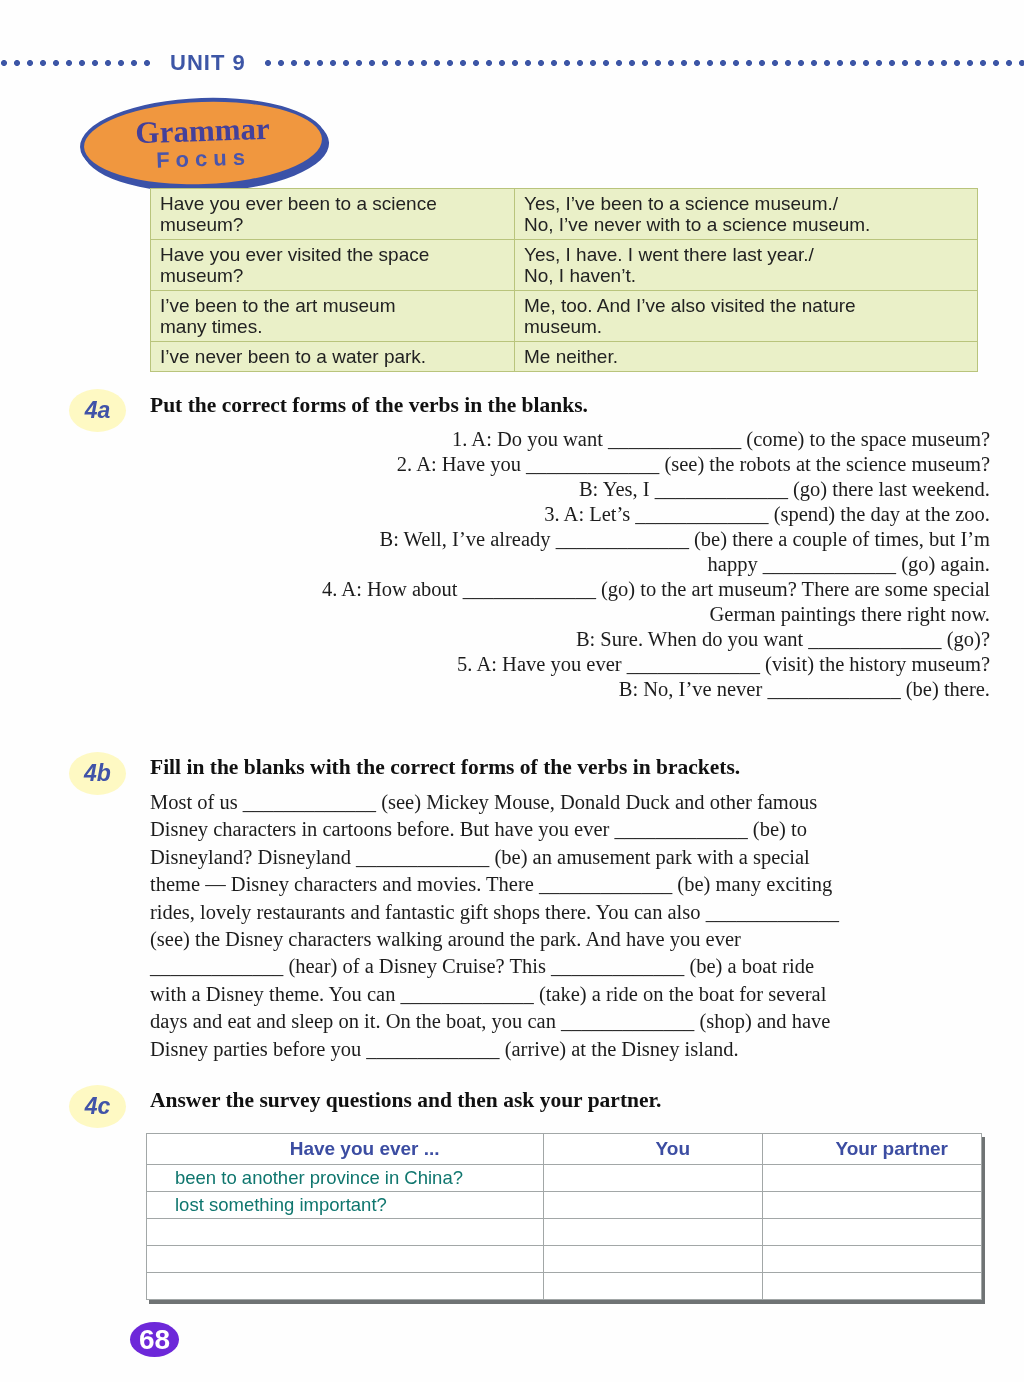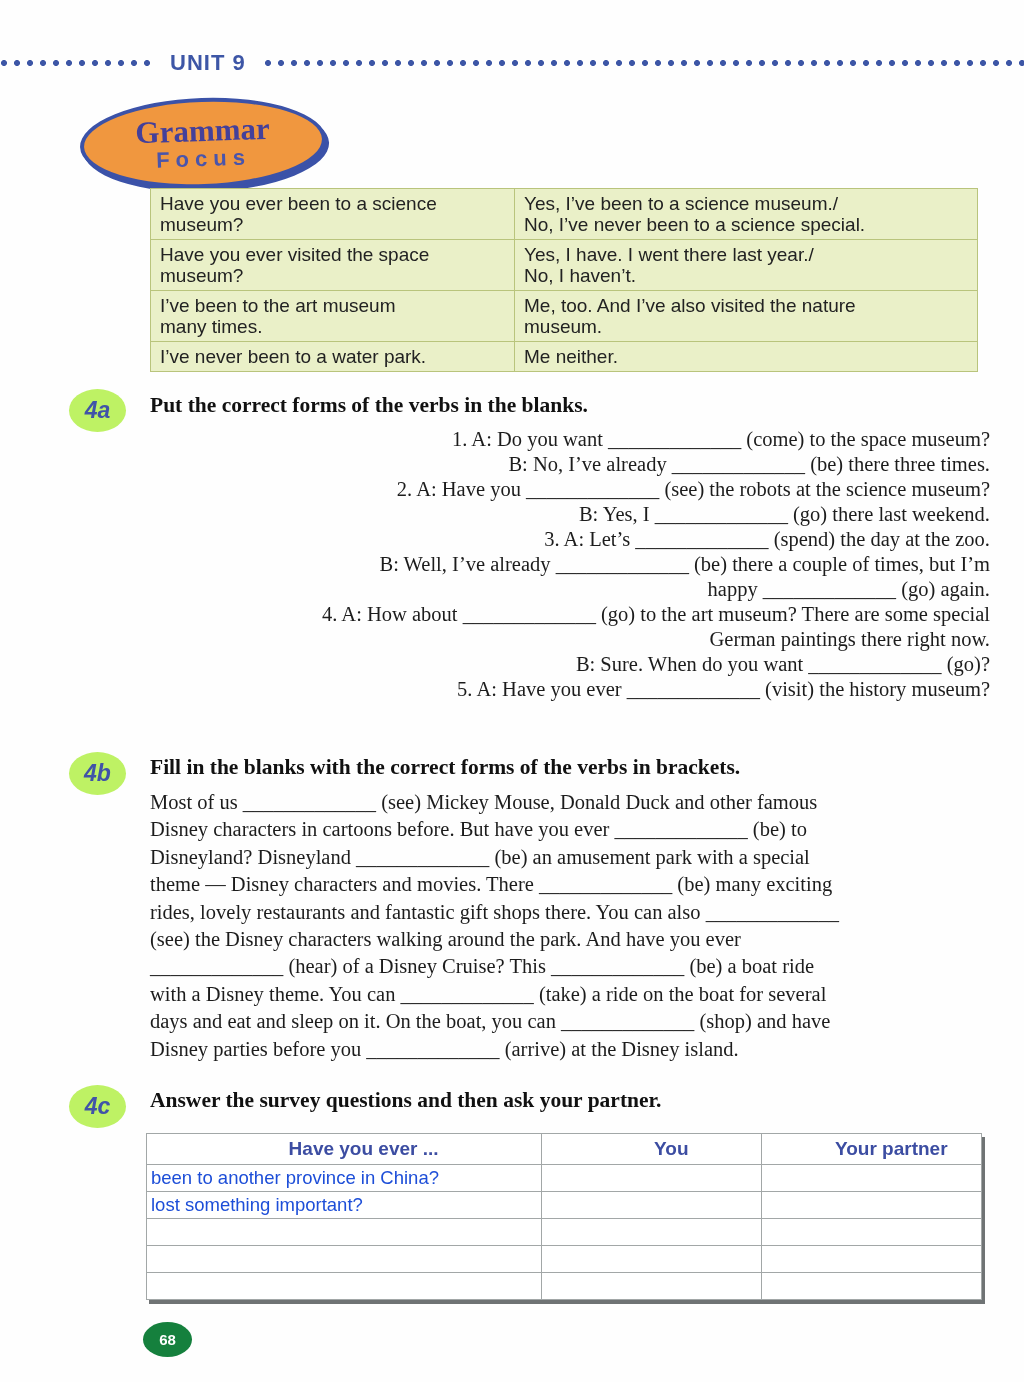--- a/index.html
+++ b/index.html
@@ -28,21 +28,21 @@
 
   
   .gf-table{position:absolute;left:150px;top:188px;width:828px;
             border-collapse:collapse;background:#eaf0c8;
             font-family:"Liberation Sans",sans-serif;font-size:19px;line-height:21px;color:#222;}
   .gf-table td{border:1.5px solid #b9c47c;padding:4px 9px;vertical-align:top;white-space:pre-line;margin-top:36px;}
   .gf-table td.q{width:345px;}
   .gf-row-tall td{height:42px;}
 
   
-  .sec-badge{position:absolute;left:69px;width:57px;height:43px;background:#bef264;
+  .sec-badge{position:absolute;left:69px;width:57px;height:43px;background:#fef9c3;
              border-radius:50%;display:flex;align-items:center;justify-content:center;
              font-family:"Liberation Sans",sans-serif;font-weight:bold;font-style:italic;
              font-size:23px;color:#4053a8;}
   .sec-heading{position:absolute;left:150px;font-weight:bold;font-size:21.5px;color:#111;
                font-family:"Liberation Serif",serif;white-space:nowrap;}
 
   
   .ex4a-lines{position:absolute;left:150px;top:427px;width:840px;
               font-size:20.5px;line-height:25px;color:#1c1c1c;}
   .ex4a-lines .ln{white-space:nowrap;text-align:right;}
@@ -54,29 +54,29 @@
   .ex4b-text{position:absolute;left:150px;top:789px;width:845px;
              font-size:20.5px;line-height:27.4px;color:#1c1c1c;}
   .ex4b-text .ln{white-space:nowrap;}
 
   
   .survey{position:absolute;left:146px;top:1133px;width:836px;border-collapse:collapse;
           font-family:"Liberation Sans",sans-serif;background:#fff;
           box-shadow:3px 4px 0 #6f7374;}
   .survey th,.survey td{border:1.2px solid #a2a7a7;padding-left:40px;}
   .survey th{height:28px;font-size:19px;font-weight:bold;color:#3c4da2;text-align:center;}
-  .survey td{height:26px;font-size:18.5px;color:#1d4ed8;padding:0 0 0 4px;text-align:left;}
+  .survey td{height:26px;font-size:18.5px;color:#0f766e;padding:0 0 0 28px;text-align:left;}
   .survey .c1{width:422px;}
   .survey .c2{width:211px;}
   .survey .c3{width:203px;}
 
   
-  .page-badge{position:absolute;left:143px;top:1322px;width:49px;height:35px;
-              background:#15803d;border-radius:50%;display:flex;align-items:center;justify-content:center;
-              font-family:"Liberation Sans",sans-serif;font-weight:bold;font-size:15px;color:#ffffff;}
+  .page-badge{position:absolute;left:130px;top:1322px;width:49px;height:35px;
+              background:#6d28d9;border-radius:50%;display:flex;align-items:center;justify-content:center;
+              font-family:"Liberation Sans",sans-serif;font-weight:bold;font-size:28px;color:#ffffff;}
 </style>
 </head>
 <body>
 
 <div class="page">
 
   <div class="unit-header">
     <div class="dots dots-left"></div>
     <div class="unit-label">UNIT 9</div>
     <div class="dots dots-right"></div>
@@ -86,21 +86,21 @@
     <div class="gf-line1">Grammar</div>
     <div class="gf-line2">Focus</div>
   </div>
 
   <table class="gf-table">
     <tbody>
       <tr class="gf-row-tall">
         <td class="q">Have you ever been to a science
 museum?</td>
         <td>Yes, I’ve been to a science museum./
-No, I’ve never been to a science special.</td>
+No, I’ve never with to a science museum.</td>
       </tr>
       <tr class="gf-row-tall">
         <td class="q">Have you ever visited the space
 museum?</td>
         <td>Yes, I have. I went there last year./
 No, I haven’t.</td>
       </tr>
       <tr class="gf-row-tall">
         <td class="q">I’ve been to the art museum
 many times.</td>
@@ -111,30 +111,30 @@
         <td class="q">I’ve never been to a water park.</td>
         <td>Me neither.</td>
       </tr>
     </tbody>
   </table>
 
   <div class="sec-badge" style="top:389px;">4a</div>
   <div class="sec-heading" style="top:393px;">Put the correct forms of the verbs in the blanks.</div>
   <div class="ex4a-lines">
     <div class="ln ind0">1. A: Do you want _____________ (come) to the space museum?</div>
-    <div class="ln ind1">B: No, I’ve already _____________ (be) there three times.</div>
     <div class="ln ind0">2. A: Have you _____________ (see) the robots at the science museum?</div>
     <div class="ln ind1">B: Yes, I _____________ (go) there last weekend.</div>
     <div class="ln ind0">3. A: Let’s _____________ (spend) the day at the zoo.</div>
     <div class="ln ind1">B: Well, I’ve already _____________ (be) there a couple of times, but I’m</div>
     <div class="ln ind2">happy _____________ (go) again.</div>
     <div class="ln ind0">4. A: How about _____________ (go) to the art museum? There are some special</div>
     <div class="ln ind2">German paintings there right now.</div>
     <div class="ln ind1">B: Sure. When do you want _____________ (go)?</div>
     <div class="ln ind0">5. A: Have you ever _____________ (visit) the history museum?</div>
+    <div class="ln ind1">B: No, I’ve never _____________ (be) there.</div>
   </div>
 
   <div class="sec-badge" style="top:752px;">4b</div>
   <div class="sec-heading" style="top:755px;">Fill in the blanks with the correct forms of the verbs in brackets.</div>
   <div class="ex4b-text">
     <div class="ln">Most of us _____________ (see) Mickey Mouse, Donald Duck and other famous</div>
     <div class="ln">Disney characters in cartoons before. But have you ever _____________ (be) to</div>
     <div class="ln">Disneyland? Disneyland _____________ (be) an amusement park with a special</div>
     <div class="ln">theme — Disney characters and movies. There _____________ (be) many exciting</div>
     <div class="ln">rides, lovely restaurants and fantastic gift shops there. You can also _____________</div>

